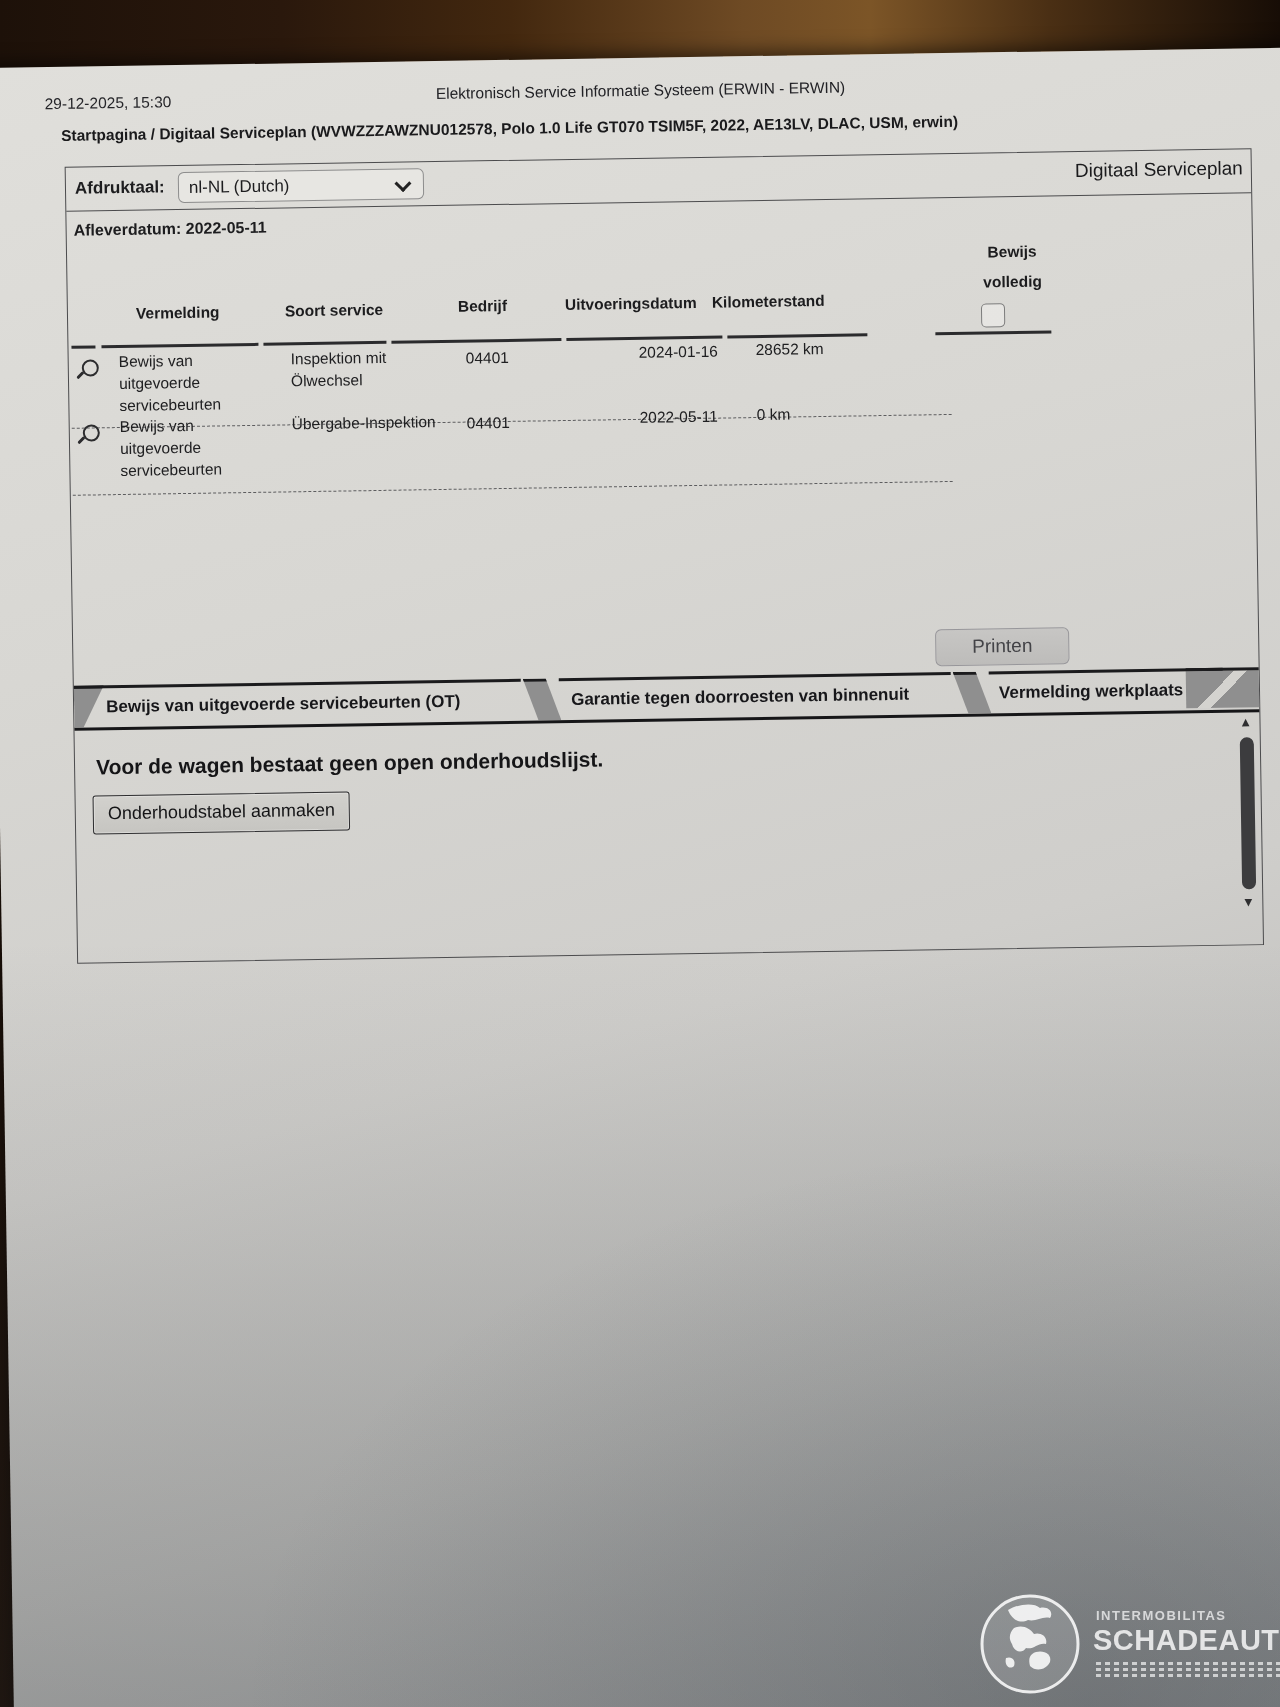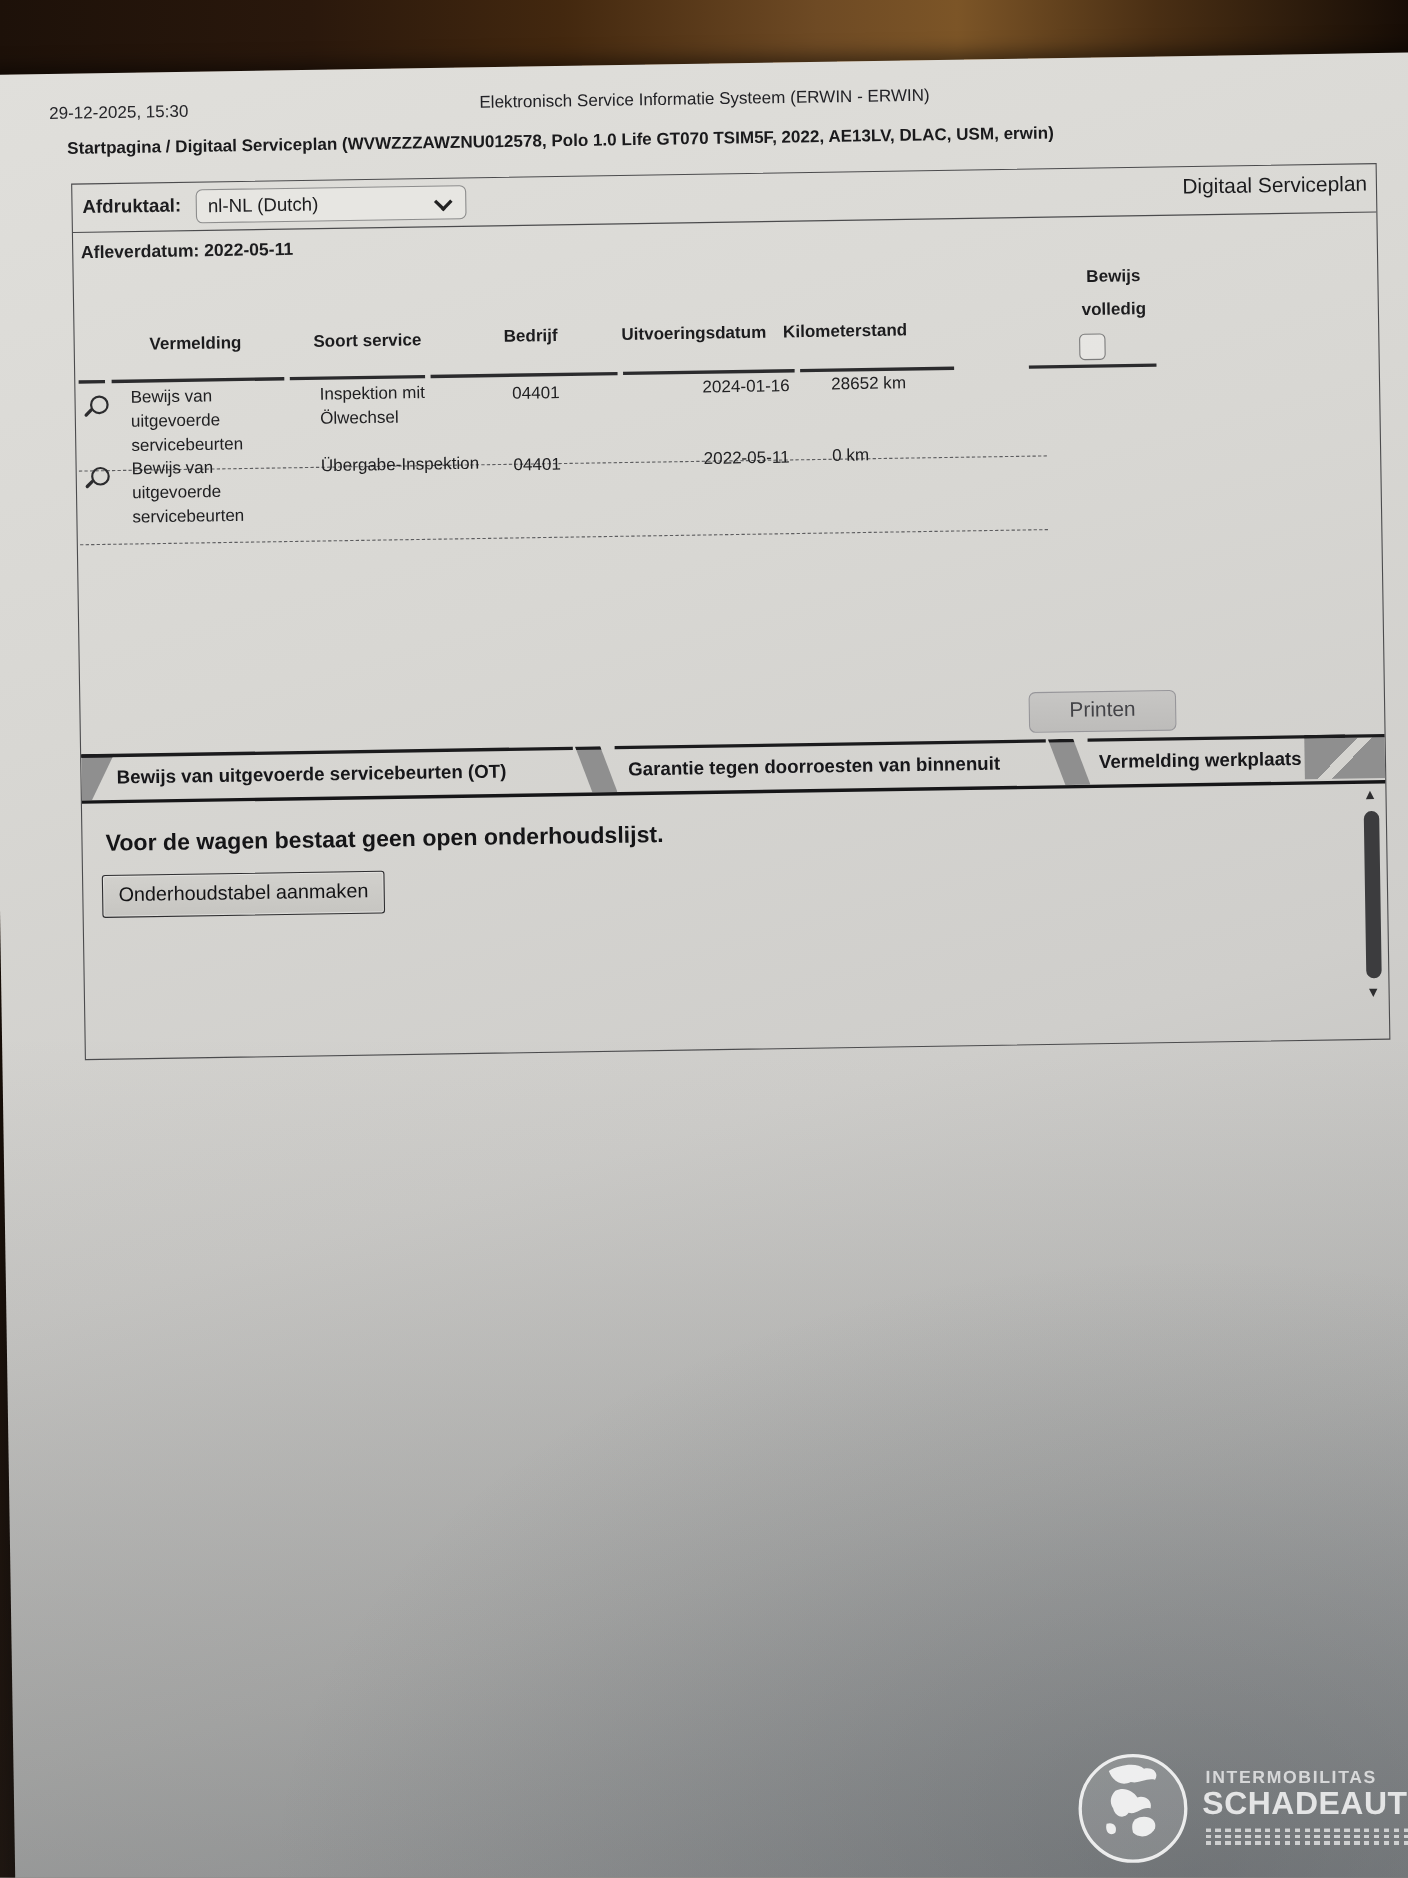--- a/index.html
+++ b/index.html
@@ -83,21 +83,21 @@
   .sb-up{top:565px;} .sb-down{top:745px;}
   .sb-thumb{position:absolute;left:1165px;top:588px;width:14px;height:152px;background:#3c3c3e;border-radius:8px;}
   
   #shade{position:absolute;left:0;top:0;width:1280px;height:1707px;pointer-events:none;
     background:
       radial-gradient(120% 60% at 85% 100%, rgba(53,60,66,0.28) 0%, rgba(53,60,66,0) 55%),
       linear-gradient(180deg, rgba(0,0,0,0) 55%, rgba(40,44,48,0.10) 75%, rgba(40,44,48,0.22) 100%);}
   
   #watermark{position:absolute;left:960px;top:1580px;width:320px;height:127px;color:rgba(255,255,255,0.78);}
   .wm-globe{position:absolute;left:18px;top:12px;}
-  .wm-small{position:absolute;left:136px;top:28px;font-size:16px;font-weight:bold;letter-spacing:1.5px;color:rgba(255,255,255,0.70);text-align:center;}
+  .wm-small{position:absolute;left:136px;top:28px;font-size:13px;font-weight:bold;letter-spacing:1.5px;color:rgba(255,255,255,0.70);text-align:center;}
   .wm-large{position:absolute;left:133px;top:44px;font-size:29px;font-weight:bold;letter-spacing:0.5px;color:rgba(255,255,255,0.80);}
   .wm-tracks{position:absolute;left:136px;top:82px;width:312px;height:16px;
     background:repeating-linear-gradient(90deg,rgba(255,255,255,0.65) 0 5px,rgba(255,255,255,0) 5px 9px);
     -webkit-mask-image:repeating-linear-gradient(180deg,#000 0 3px,transparent 3px 6px);
     mask-image:repeating-linear-gradient(180deg,#000 0 3px,transparent 3px 6px);}
 </style>
 </head>
 <body>
 
 <div id="paper">

